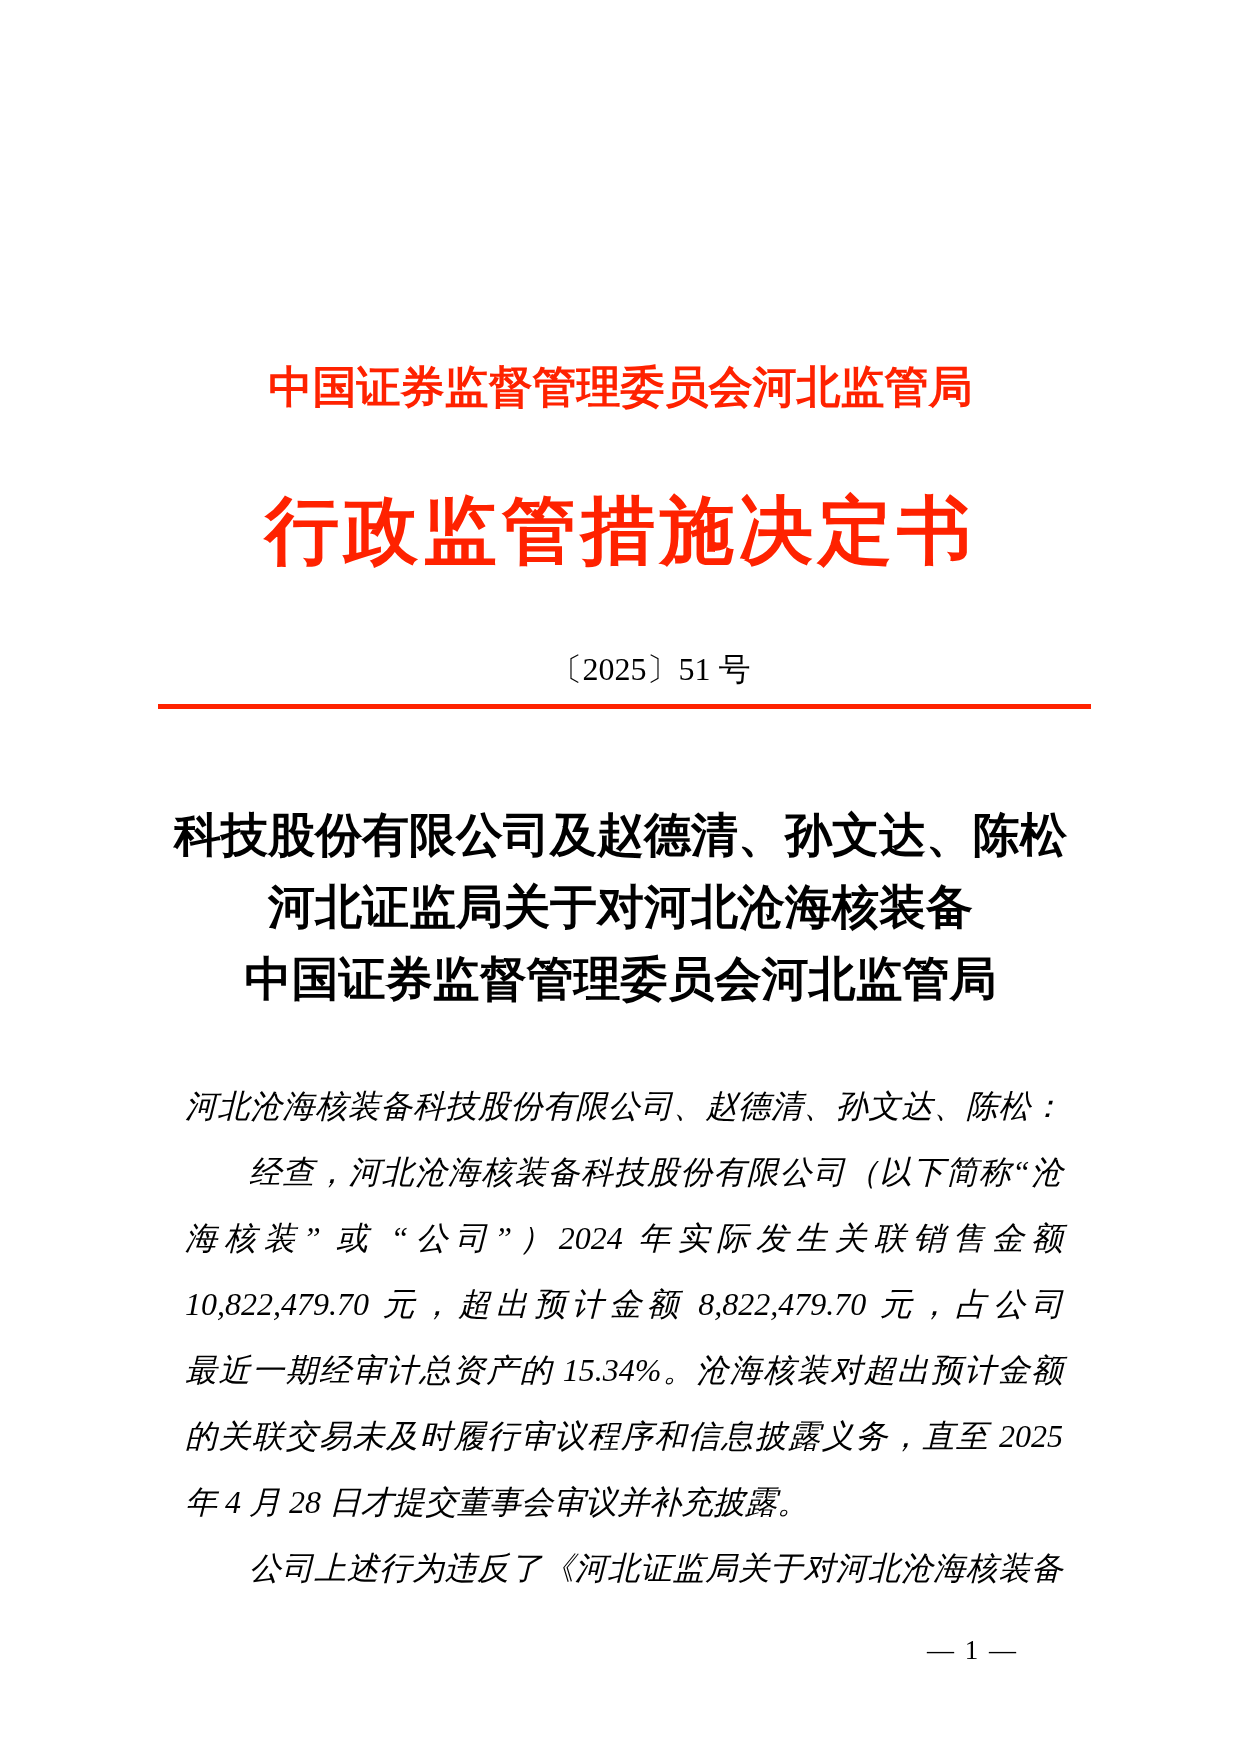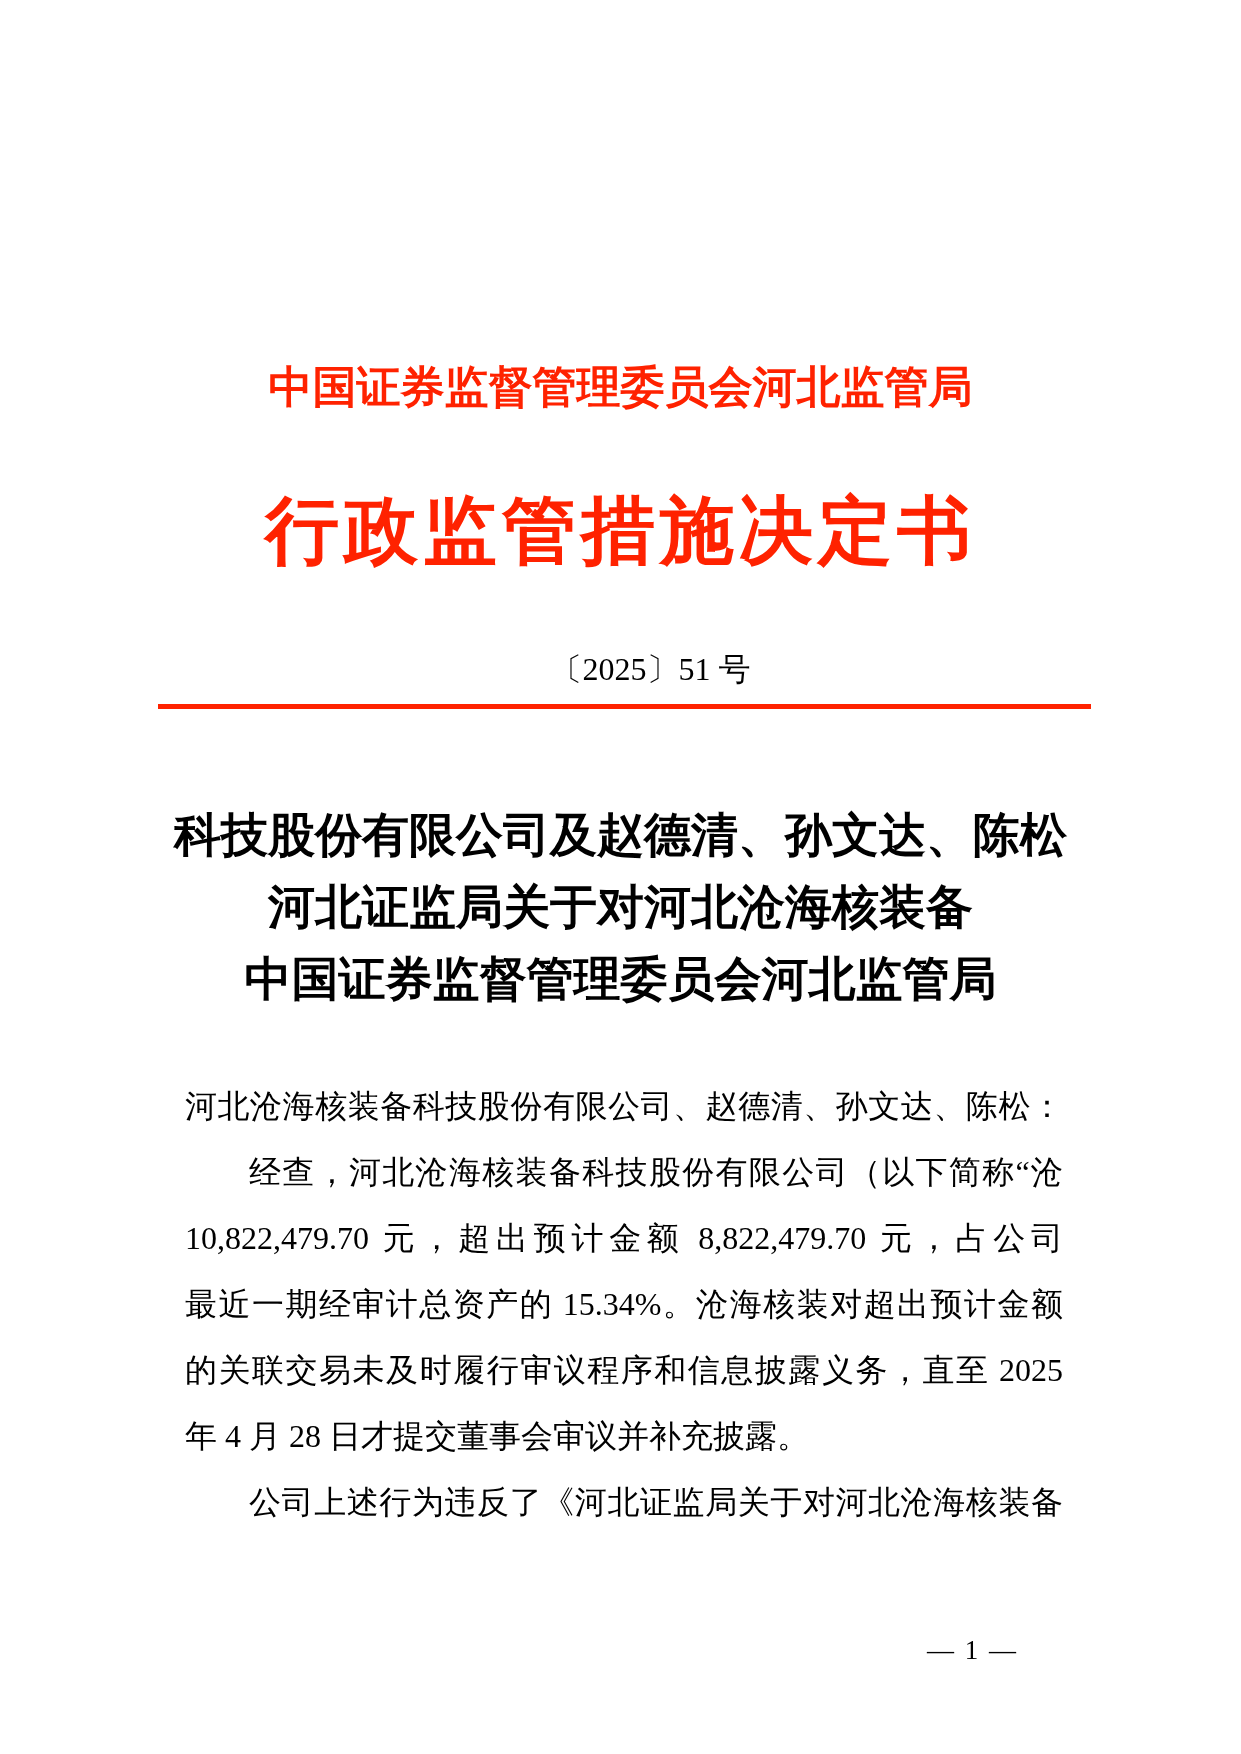--- a/index.html
+++ b/index.html
@@ -74,20 +74,21 @@
     position: absolute;
     top: 1073px;
     left: 185px;
     width: 878px;
     font-size: 32px;
     line-height: 66px;
     color: #000000;
   }
   .body-text .line {
     white-space: nowrap;
+    font-style: italic;
   }
   .body-text .line.justify {
     white-space: normal;
     text-align: justify;
     text-align-last: justify;
     text-justify: inter-character;
   }
   .body-text .line.indent {
     text-indent: 2em;
   }
@@ -116,20 +117,21 @@
 
   <div class="black-title">
     <div>科技股份有限公司及赵德清、孙文达、陈松</div>
     <div>河北证监局关于对河北沧海核装备</div>
     <div>中国证券监督管理委员会河北监管局</div>
   </div>
 
   <div class="body-text">
     <div class="line justify">河北沧海核装备科技股份有限公司、赵德清、孙文达、陈松：</div>
     <div class="line justify indent">经查，河北沧海核装备科技股份有限公司（以下简称“沧</div>
+    <div class="line justify">海核装” 或 “公司”）2024 年实际发生关联销售金额</div>
     <div class="line justify">10,822,479.70 元，超出预计金额 8,822,479.70 元，占公司</div>
     <div class="line justify">最近一期经审计总资产的 15.34%。沧海核装对超出预计金额</div>
     <div class="line justify">的关联交易未及时履行审议程序和信息披露义务，直至 2025</div>
     <div class="line">年 4 月 28 日才提交董事会审议并补充披露。</div>
     <div class="line justify indent">公司上述行为违反了《河北证监局关于对河北沧海核装备</div>
   </div>
 
   <div class="page-number">— 1 —</div>
 
 </div>

